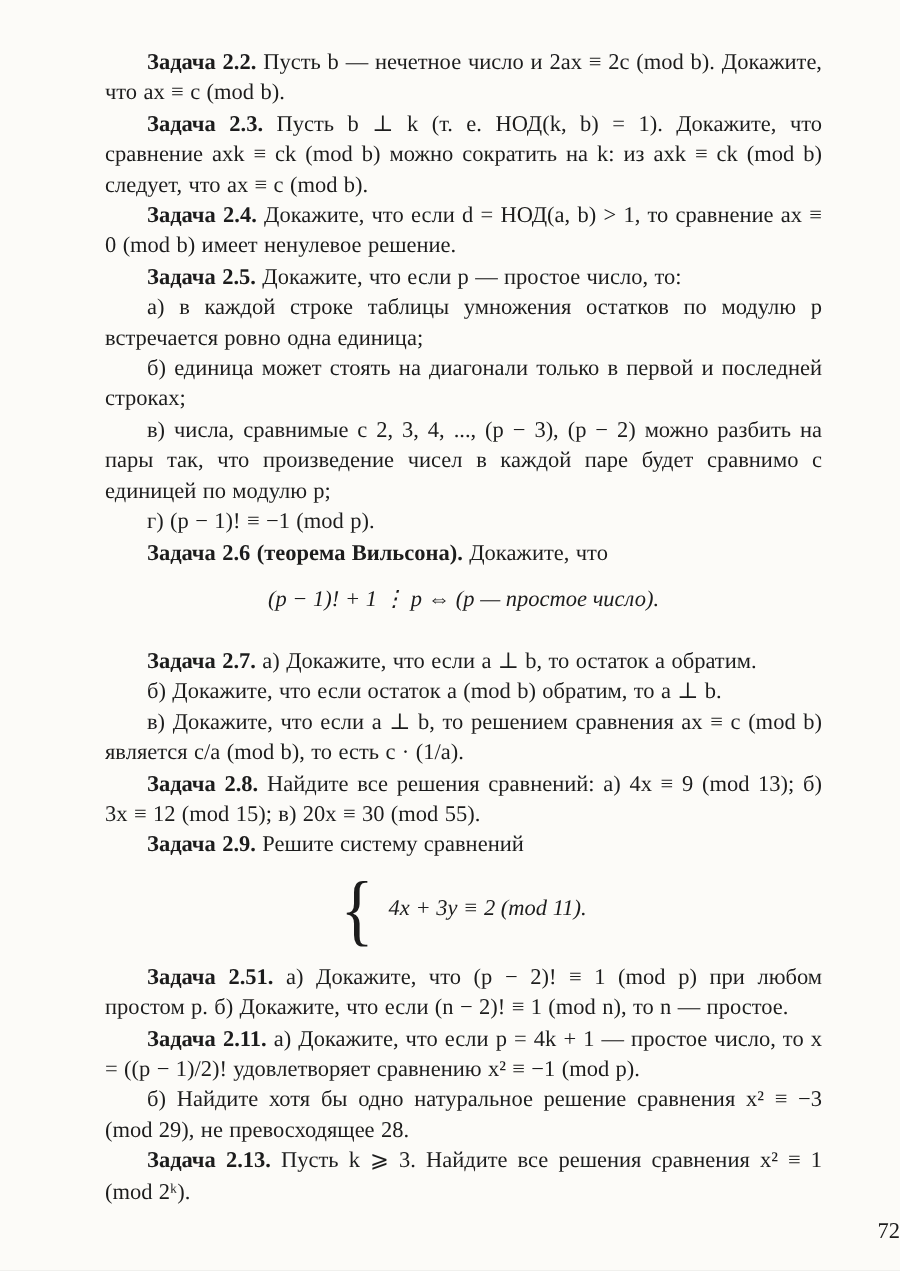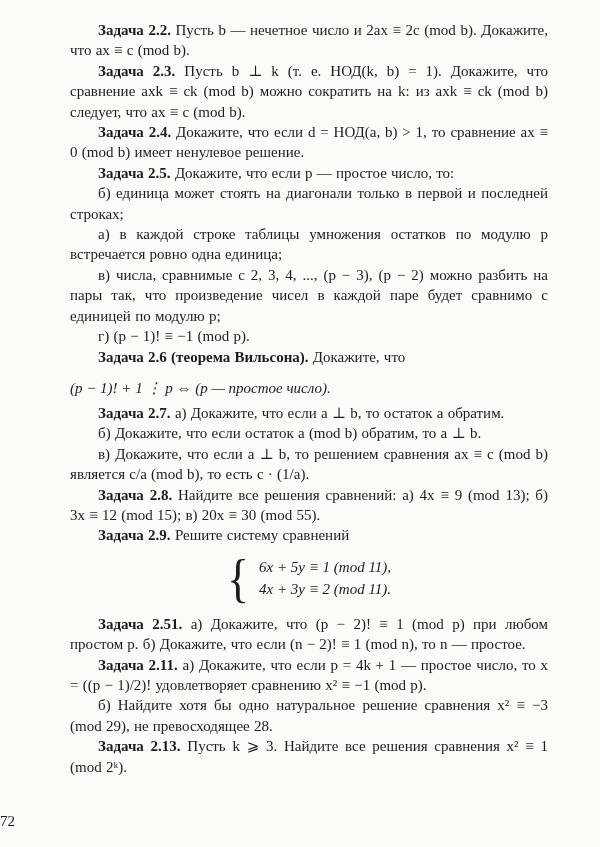--- a/index.html
+++ b/index.html
@@ -8,42 +8,43 @@
     background: #e8e8e6;
     font-family: "Liberation Serif", "DejaVu Serif", serif;
   }
   .page {
     position: relative;
     width: 600px;
     height: 847px;
     margin: 0 auto;
     background: #fcfbf8;
     box-sizing: border-box;
-    padding: 20px 52px 0 70px;
+    padding: 32px 52px 0 70px;
     overflow: hidden;
     color: #1c1c1c;
   }
   .content {
     width: 100%;
   }
   .para {
     margin: 0;
     font-size: 15px;
     line-height: 20.4px;
     text-align: justify;
     text-indent: 28px;
     word-spacing: 0.5px;
   }
   .lbl {
     font-weight: bold;
   }
   .equation {
+    text-align: center;
     font-size: 15px;
     line-height: 20px;
-    margin: 11px 0 5px 0;
+    margin: 11px 0 21px 0;
     font-style: italic;
   }
   .system {
     display: flex;
     justify-content: center;
     align-items: center;
     margin: 10px 0 12px 0;
   }
   .brace {
     font-size: 46px;
@@ -58,42 +59,42 @@
     flex-direction: column;
     gap: 5px;
     font-size: 15px;
     font-style: italic;
   }
   .page-number {
     position: absolute;
     bottom: 17px;
     left: 0;
     width: 100%;
-    text-align: left;
+    text-align: right;
     font-size: 15px;
     color: #1c1c1c;
   }
 </style>
 </head>
 <body>
 
 <div class="page">
   <div class="content">
 
     <p class="para"><b class="lbl">Задача 2.2.</b> <span>Пусть b — нечетное число и 2ax ≡ 2c (mod b). Докажите, что ax ≡ c (mod b).</span></p>
 
     <p class="para"><b class="lbl">Задача 2.3.</b> <span>Пусть b ⊥ k (т. е. НОД(k, b) = 1). Докажите, что сравнение axk ≡ ck (mod b) можно сократить на k: из axk ≡ ck (mod b) следует, что ax ≡ c (mod b).</span></p>
 
     <p class="para"><b class="lbl">Задача 2.4.</b> <span>Докажите, что если d = НОД(a, b) &gt; 1, то сравнение ax ≡ 0 (mod b) имеет ненулевое решение.</span></p>
 
     <p class="para"><b class="lbl">Задача 2.5.</b> <span>Докажите, что если p — простое число, то:</span></p>
 
+    <p class="para"><b class="lbl"></b> <span>а) в каждой строке таблицы умножения остатков по модулю p встречается ровно одна единица;</span></p>
+
     <p class="para"><b class="lbl"></b> <span>б) единица может стоять на диагонали только в первой и последней строках;</span></p>
-
-    <p class="para"><b class="lbl"></b> <span>а) в каждой строке таблицы умножения остатков по модулю p встречается ровно одна единица;</span></p>
 
     <p class="para"><b class="lbl"></b> <span>в) числа, сравнимые с 2, 3, 4, ..., (p − 3), (p − 2) можно разбить на пары так, что произведение чисел в каждой паре будет сравнимо с единицей по модулю p;</span></p>
 
     <p class="para"><b class="lbl"></b> <span>г) (p − 1)! ≡ −1 (mod p).</span></p>
 
     <p class="para"><b class="lbl">Задача 2.6 (теорема Вильсона).</b> <span>Докажите, что</span></p>
 
     <div class="equation">(p − 1)! + 1 ⋮ p  ⇔  (p — простое число).</div>
 
     <p class="para"><b class="lbl">Задача 2.7.</b> <span>а) Докажите, что если a ⊥ b, то остаток a обратим.</span></p>
@@ -102,21 +103,20 @@
 
     <p class="para"><b class="lbl"></b> <span>в) Докажите, что если a ⊥ b, то решением сравнения ax ≡ c (mod b) является c/a (mod b), то есть c · (1/a).</span></p>
 
     <p class="para"><b class="lbl">Задача 2.8.</b> <span>Найдите все решения сравнений: а) 4x ≡ 9 (mod 13); б) 3x ≡ 12 (mod 15); в) 20x ≡ 30 (mod 55).</span></p>
 
     <p class="para"><b class="lbl">Задача 2.9.</b> <span>Решите систему сравнений</span></p>
 
     <div class="system">
       <span class="brace">{</span>
       <span class="sys-lines">
-        <span>6x + 5y ≡ 1 (mod 11),</span>
         <span>4x + 3y ≡ 2 (mod 11).</span>
       </span>
     </div>
 
     <p class="para"><b class="lbl">Задача 2.51.</b> <span>а) Докажите, что (p − 2)! ≡ 1 (mod p) при любом простом p. б) Докажите, что если (n − 2)! ≡ 1 (mod n), то n — простое.</span></p>
 
     <p class="para"><b class="lbl">Задача 2.11.</b> <span>а) Докажите, что если p = 4k + 1 — простое число, то x = ((p − 1)/2)! удовлетворяет сравнению x² ≡ −1 (mod p).</span></p>
 
     <p class="para"><b class="lbl"></b> <span>б) Найдите хотя бы одно натуральное решение сравнения x² ≡ −3 (mod 29), не превосходящее 28.</span></p>
 

